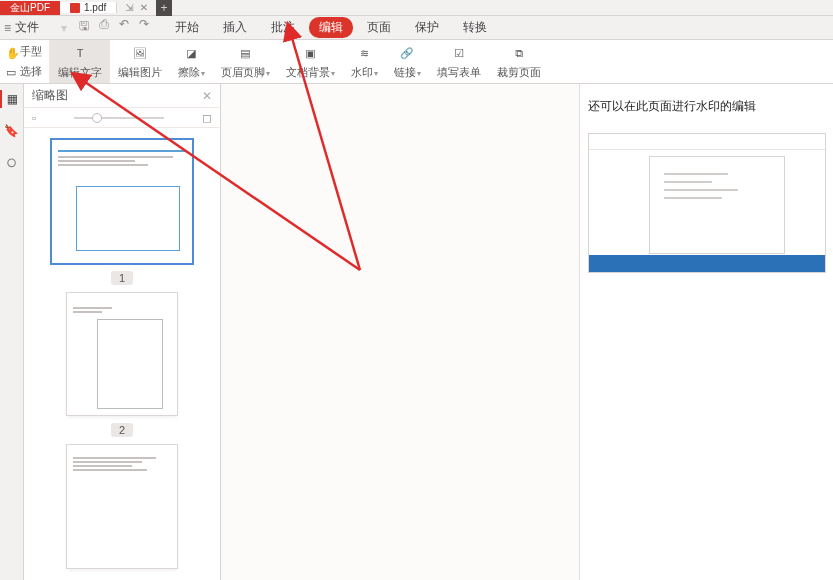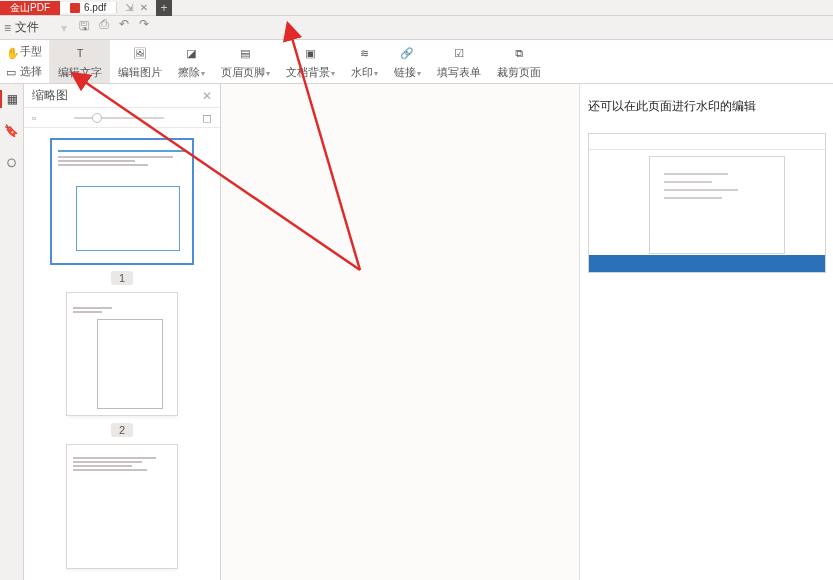--- a/index.html
+++ b/index.html
@@ -234,38 +234,47 @@
     pointer-events:none;
   }
 </style>
 </head>
 <body>
 
 <div class="titlebar">
   <div class="app-name">金山PDF</div>
   <div class="file-tab">
     <span class="icon"></span>
-    <span>6.pdf</span>
+    <span>1.pdf</span>
   </div>
   <div class="tab-controls">
     <span>⇲</span>
     <span>✕</span>
   </div>
   <div class="titlebar-add">+</div>
 </div>
 
 <div class="menubar">
   <span class="ham">≡</span>
   <span class="file">文件</span>
   <span style="color:#ccc">▾</span>
   <div class="qat">
     <span>🖫</span>
     <span>⎙</span>
     <span>↶</span>
     <span>↷</span>
+  </div>
+  <div class="menu-tabs">
+    <div class="mtab">开始</div>
+    <div class="mtab">插入</div>
+    <div class="mtab">批注</div>
+    <div class="mtab active">编辑</div>
+    <div class="mtab">页面</div>
+    <div class="mtab">保护</div>
+    <div class="mtab">转换</div>
   </div>
 </div>
 
 <div class="ribbon">
   <div class="sel-col">
     <div class="sel-btn">
       <span class="ic">✋</span>
       <span>手型</span>
     </div>
     <div class="sel-btn">

